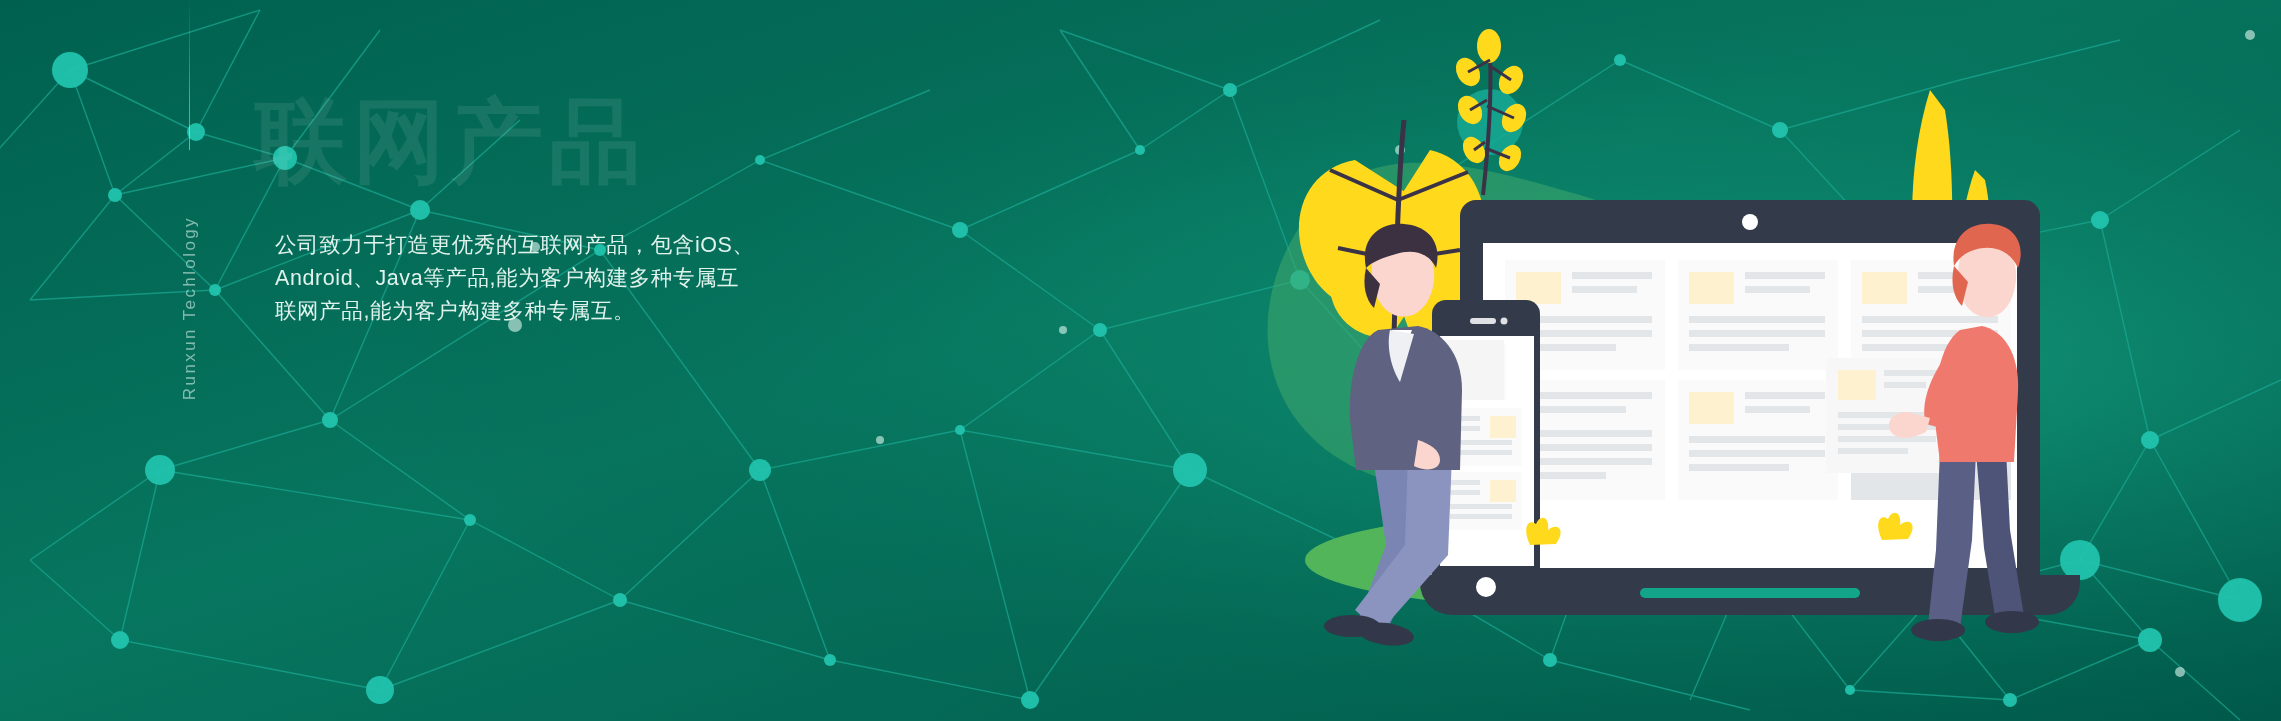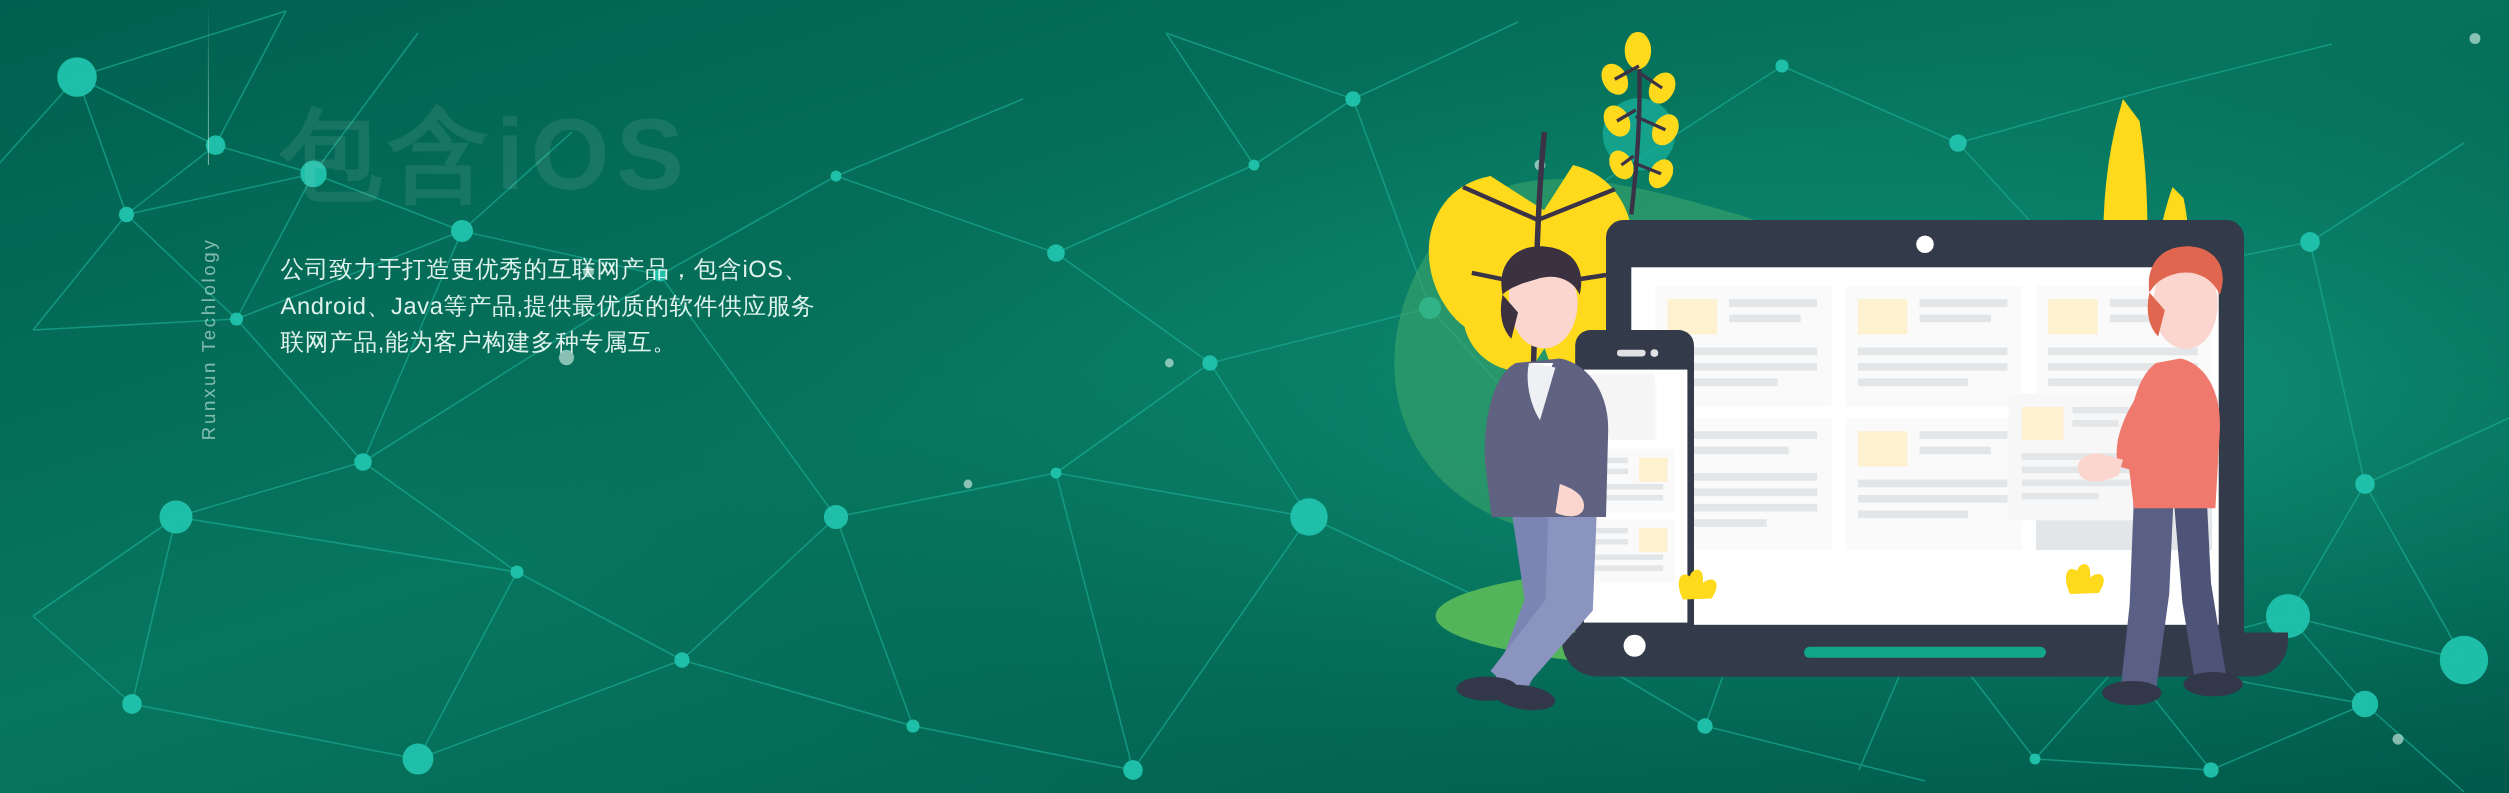--- a/index.html
+++ b/index.html
@@ -45,21 +45,21 @@
     font-size:66px;font-weight:700;letter-spacing:3px;
     color:#ffffff;white-space:nowrap;line-height:1.2;
     text-shadow:0 2px 6px rgba(0,40,32,.18);
   }
   #description{
     position:absolute;left:255px;top:229px;width:560px;
     font-size:21.5px;line-height:33px;letter-spacing:.6px;
     color:rgba(240,252,248,.93);
     font-weight:400;
   }
-  #description div{white-space:nowrap;}
+  #description div{white-space:nowrap;margin-left:20px;}
 </style>
 </head>
 <body>
 
 <div id="banner">
 
   <div class="layer">
     <svg width="2281" height="721" viewBox="0 0 2281 721" aria-hidden="true">
       <defs>
         <linearGradient id="bgGrad" x1="0" y1="0" x2="1" y2="1">
@@ -424,22 +424,22 @@
       </g>
     </svg>
   </div>
 
   <div id="vertical-rule"></div>
 
   <div id="vertical-brand">
     <span class="vtext">Runxun Techlology</span>
   </div>
 
-  <div id="watermark">包含iOS</div>
+  <div id="watermark">联网产品</div>
 
 
   <div id="description">
     <div>公司致力于打造更优秀的互联网产品，包含iOS、</div>
-    <div>Android、Java等产品,提供最优质的软件供应服务</div>
+    <div>Android、Java等产品,能为客户构建多种专属互</div>
     <div>联网产品,能为客户构建多种专属互。</div>
   </div>
 
 </div>
 
 </body></html>

